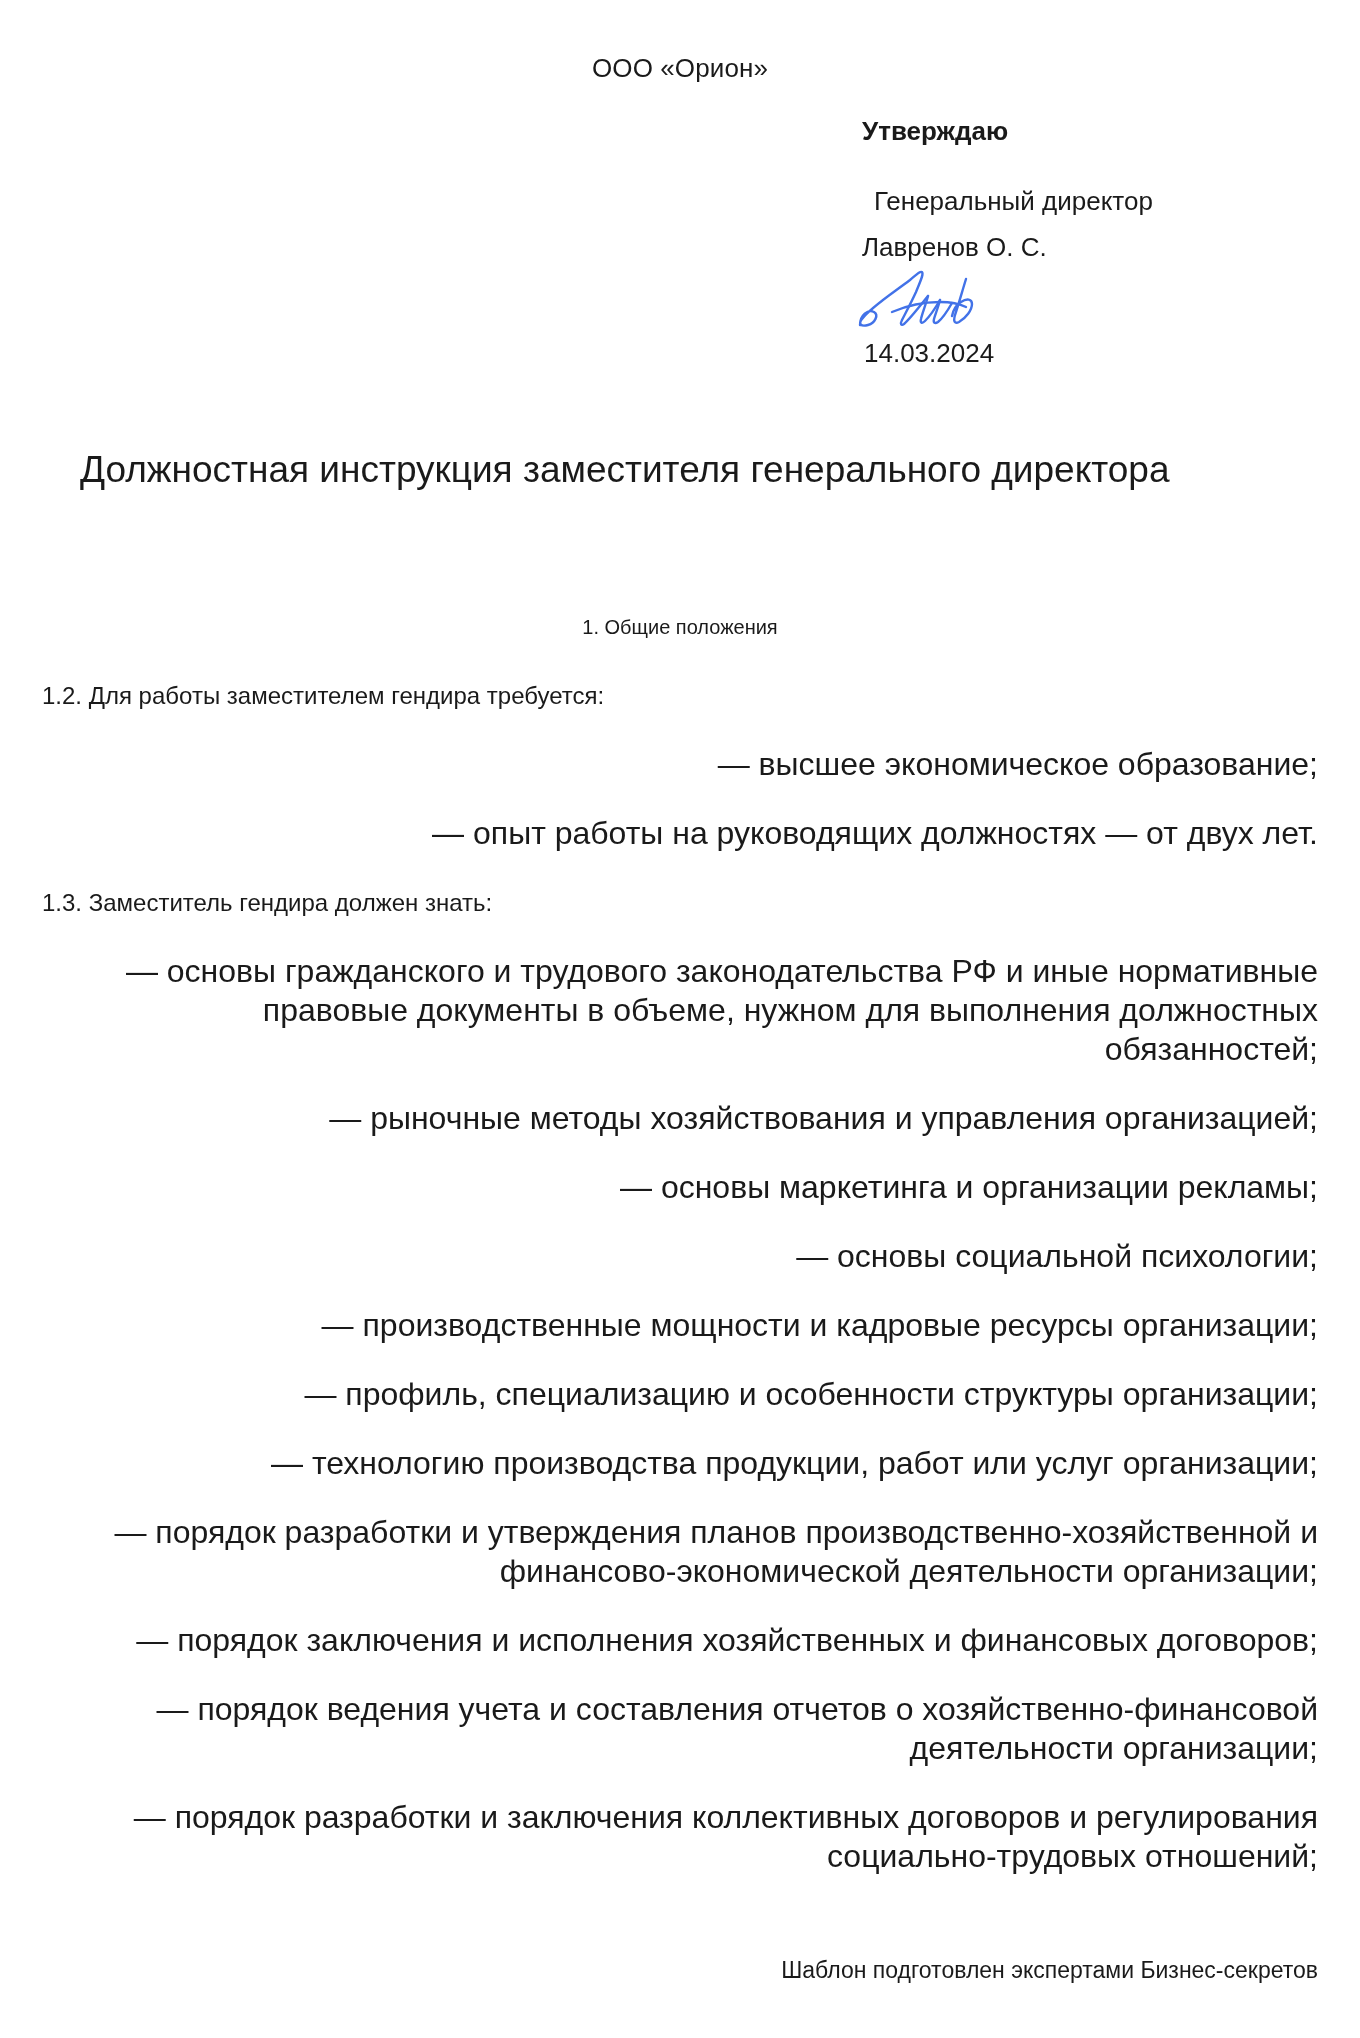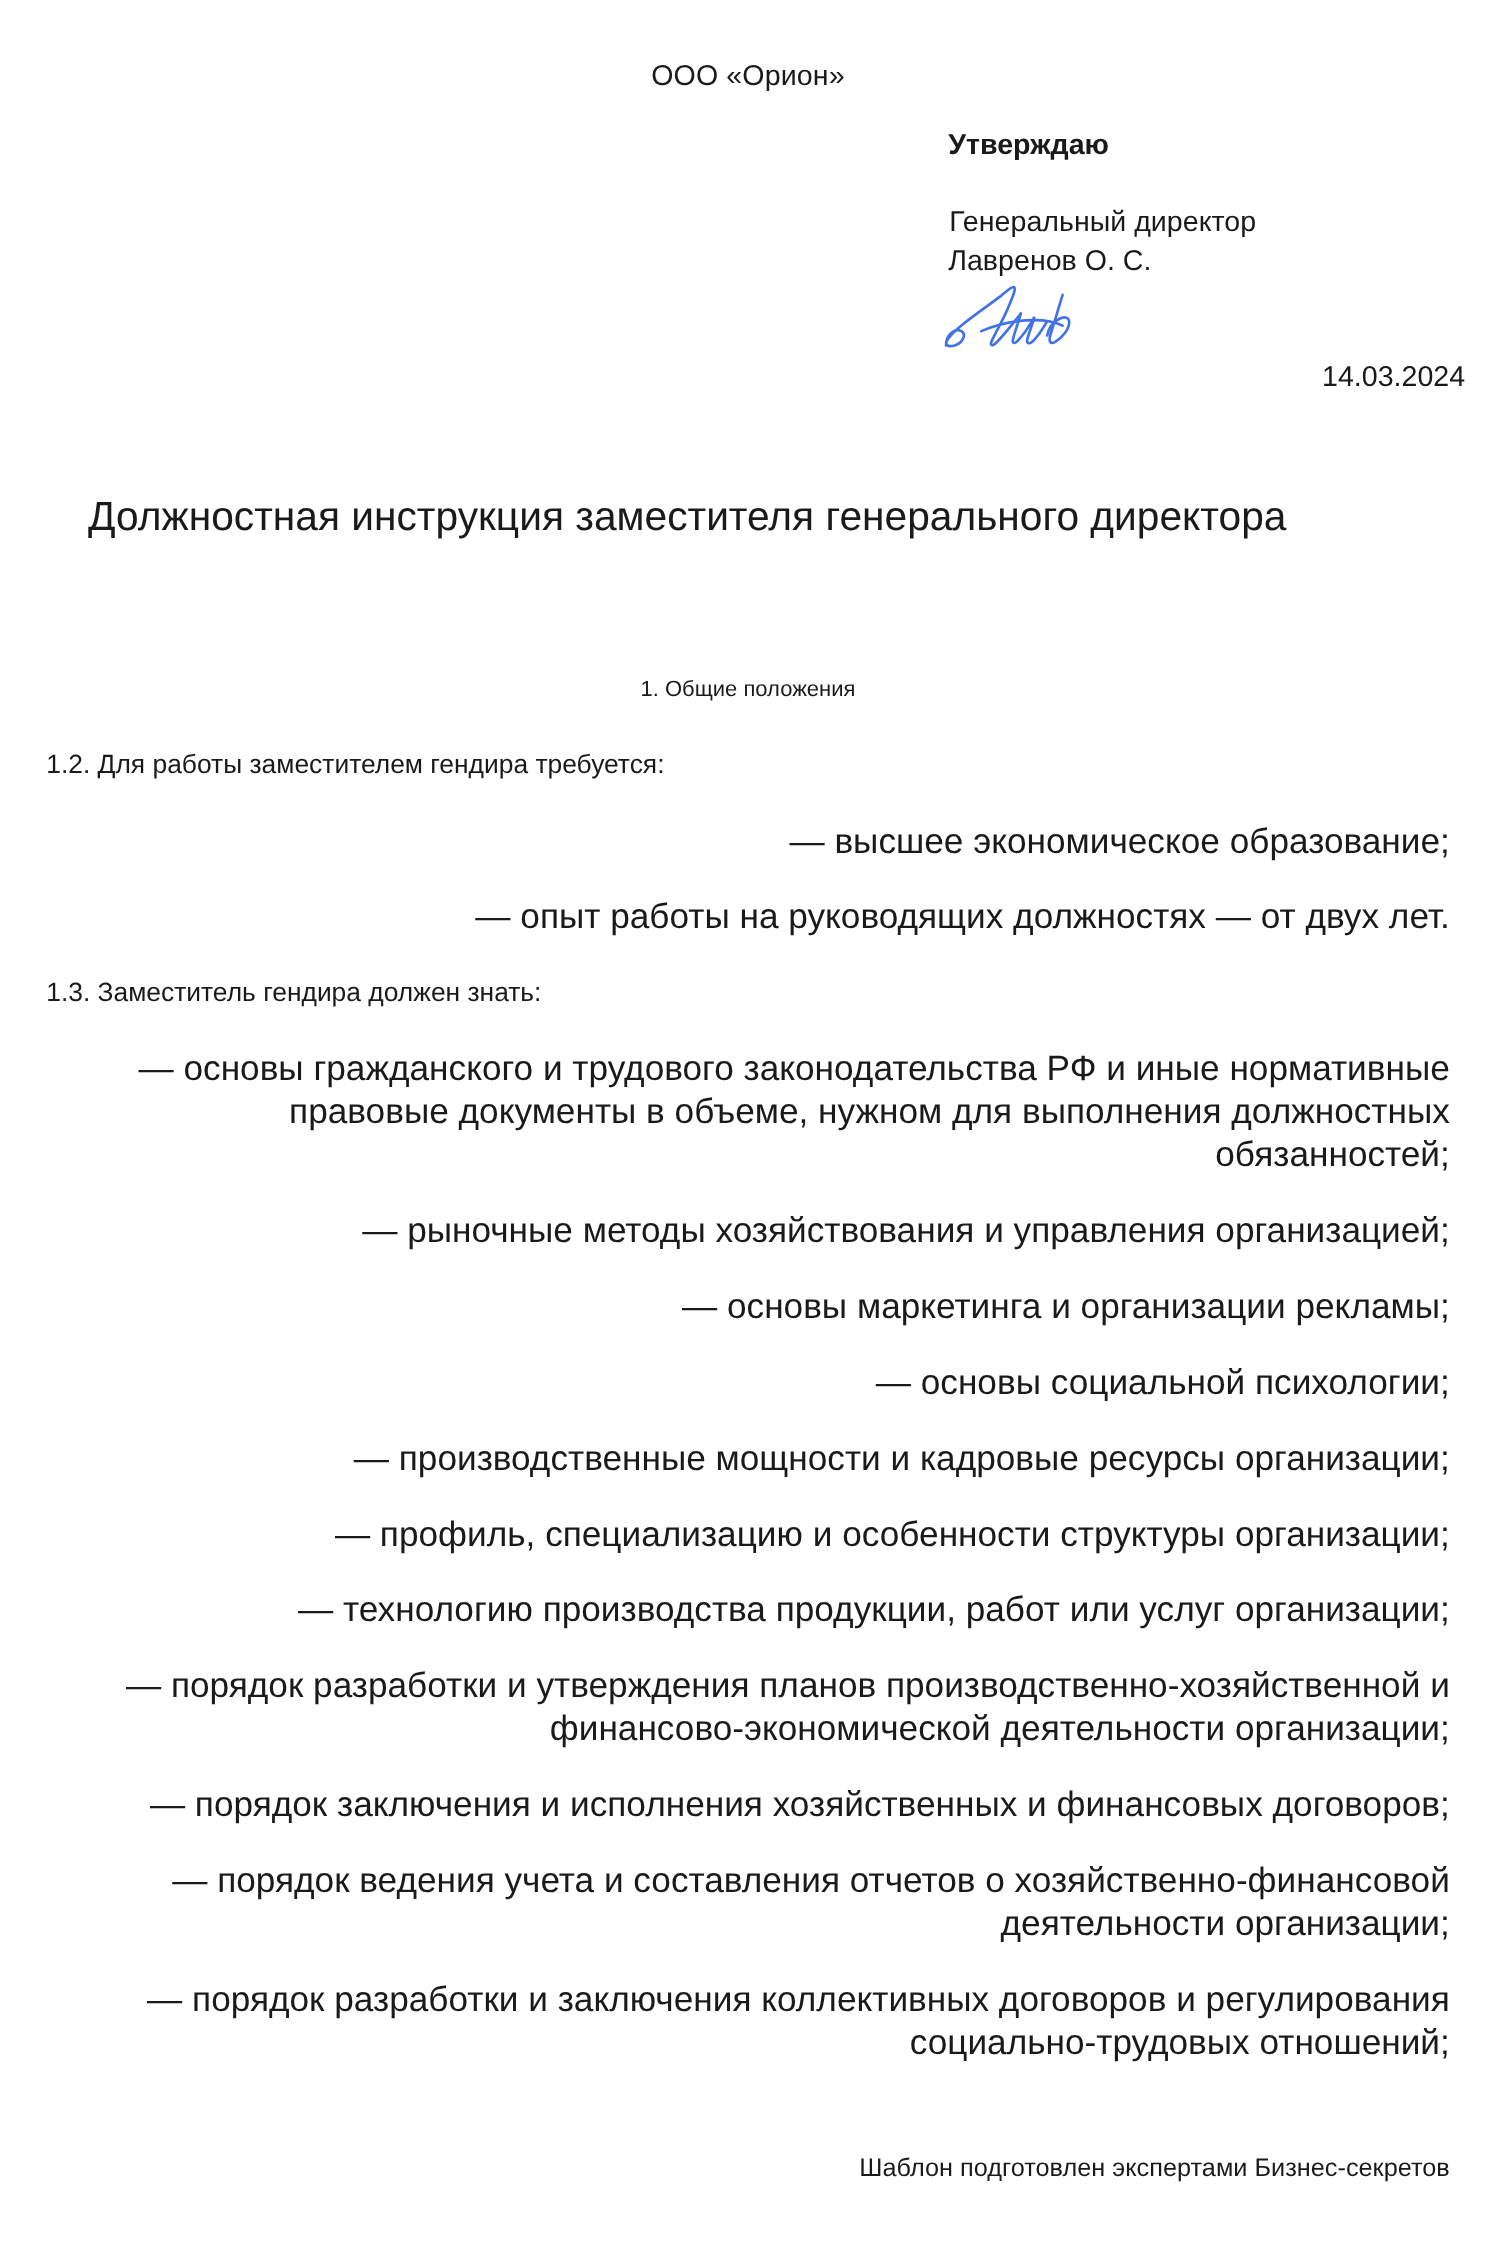--- a/index.html
+++ b/index.html
@@ -38,39 +38,38 @@
     left: 862px;
     width: 470px;
     font-size: 26px;
     line-height: 34px;
   }
   .approve-word {
     margin: 0 0 36px 0;
     font-weight: bold;
   }
   .approve-role {
-    margin: 1px;
+    margin: 12px;
   }
   .approve-name {
     margin: 0;
   }
   .sig-wrap {
     position: relative;
     height: 74px;
     margin-top: -2px;
   }
   .sig-svg {
     position: absolute;
     left: -14px;
     top: 0;
   }
   .approve-date {
     margin: 0;
     padding-left: 2px;
-    text-align: right;
   }
 
   
   .doc-title {
     position: absolute;
     top: 444px;
     left: 80px;
     width: 1200px;
     text-align: left;
     font-size: 37px;

